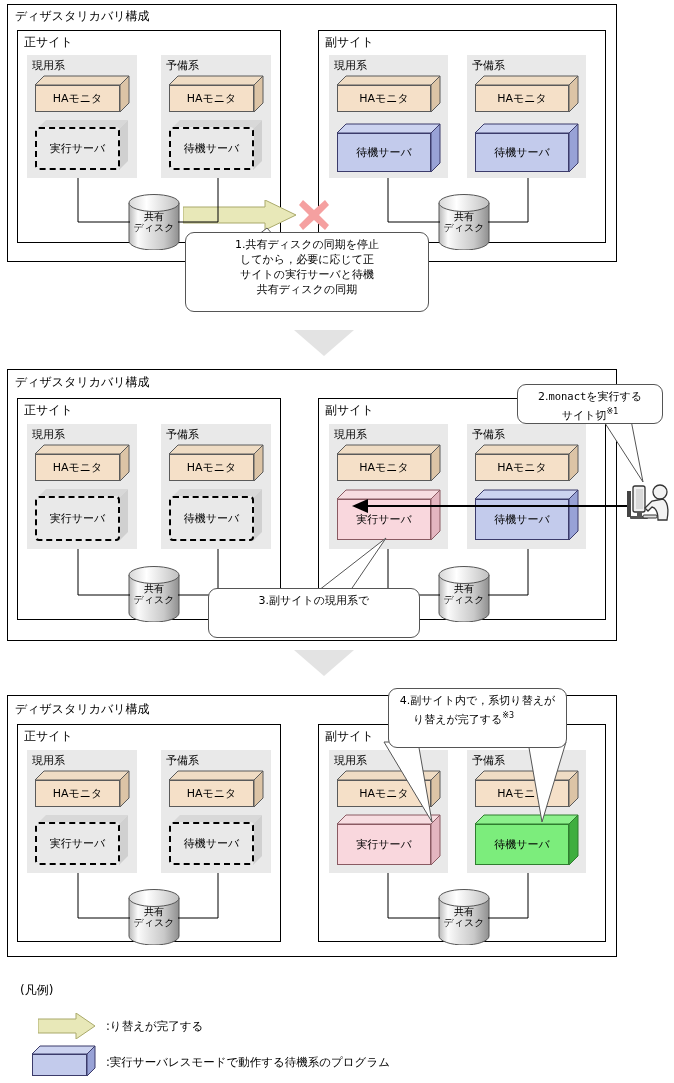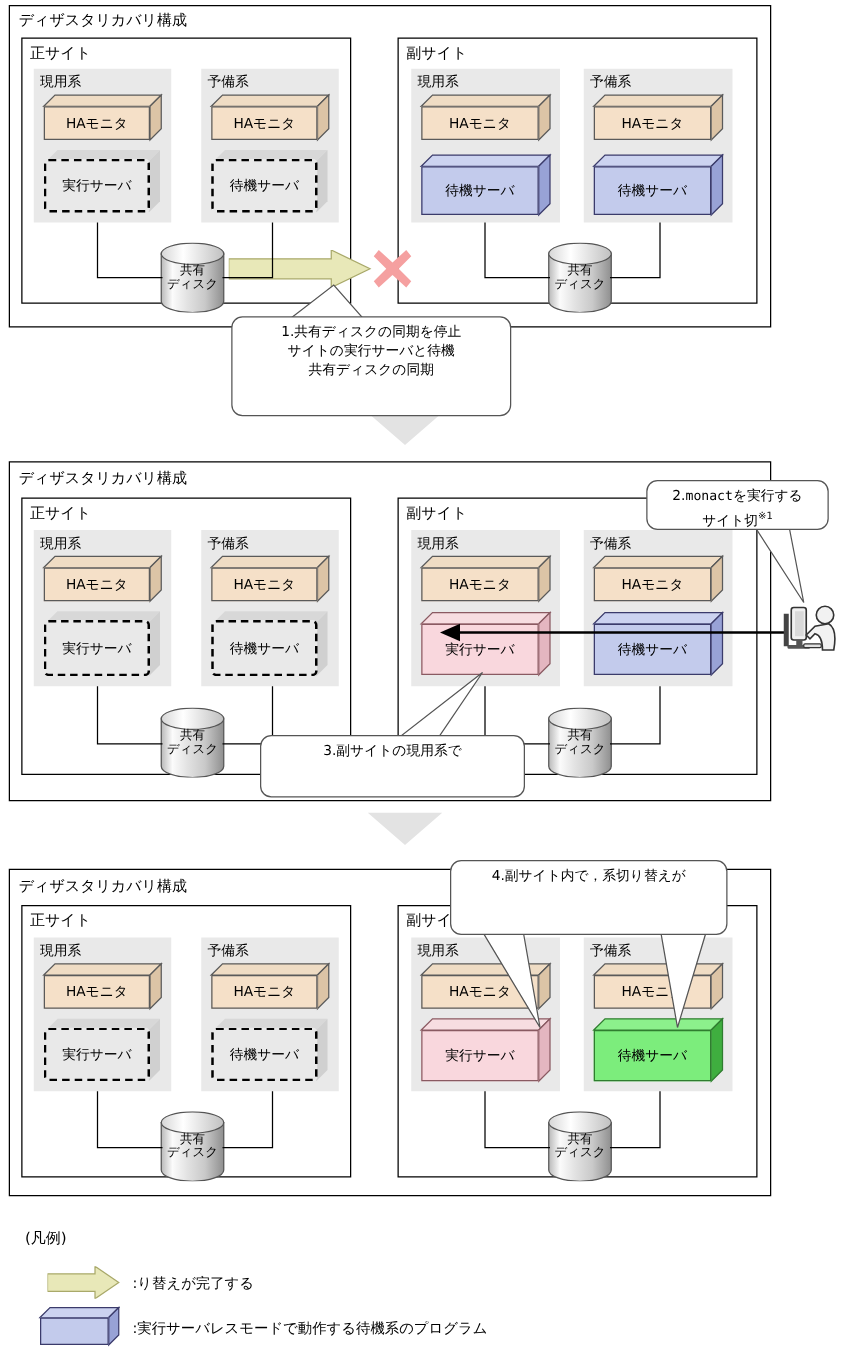--- a/index.html
+++ b/index.html
@@ -200,22 +200,23 @@
   </svg>
   <div class="cyl-label">
     <span>共有</span><br>
     <span>ディスク</span>
   </div>
 </div>
 
 <svg class="abs" style="left:185px;top:214px;z-index:29;" width="130" height="50" viewBox="0 0 130 50">
   <polygon points="38,48 82,14 112,48" fill="#fff" stroke="#555" stroke-width="1"></polygon>
 </svg>
-<div class="callout" style="left:185px;top:253px;width:224px;height:80px;">
+<div class="callout" style="left:185px;top:232px;width:244px;height:80px;">
   <div>1.共有ディスクの同期を停止</div>
+  <div>してから，必要に応じて正</div>
   <div>サイトの実行サーバと待機</div>
   <div>共有ディスクの同期</div>
 </div>
 
 <svg class="abs" style="left:294px;top:330px;" width="60" height="26" viewBox="0 0 60 26">
   <polygon points="0,0 60,0 30,26" fill="#e3e3e3"></polygon>
 </svg>
 
 <div class="abs outer-frame" style="left:7px;top:369px;width:610px;height:272px;"></div>
 <div class="abs frame-title" style="left:15px;top:375px;">ディザスタリカバリ構成</div>
@@ -457,22 +458,23 @@
   <div class="cyl-label">
     <span>共有</span><br>
     <span>ディスク</span>
   </div>
 </div>
 
 <svg class="abs" style="left:370px;top:740px;z-index:25;" width="230" height="85" viewBox="0 0 230 85">
   <polygon points="14,2 48,2 62,82" fill="#fff" stroke="#555" stroke-width="1"></polygon>
   <polygon points="158,2 196,2 172,82" fill="#fff" stroke="#555" stroke-width="1"></polygon>
 </svg>
-<div class="callout" style="left:360px;top:688px;width:222px;height:60px;z-index:30;">
+<div class="callout" style="left:388px;top:688px;width:179px;height:60px;z-index:30;">
     <div>4.副サイト内で，系切り替えが</div>
+    <div style="text-align: left; padding-left: 18px;">り替えが完了する<span class="sup">※3</span></div>
   </div>
 
 <div class="abs legend-title" style="left:20px;top:982px;">(凡例)</div>
 
 <svg class="abs" style="left:38px;top:1013px;" width="58" height="26" viewBox="0 0 58 26">
   <polygon points="0,6 38,6 38,0 57,13 38,26 38,20 0,20" fill="#e8e8b8" stroke="#a9a96a" stroke-width="1"></polygon>
 </svg>
 <div class="abs legend-text" style="left:106px;top:1019px;">:り替えが完了する</div>
 
 <div class="box3d" style="left:32px;top:1046px;width:63px;height:30px;">

